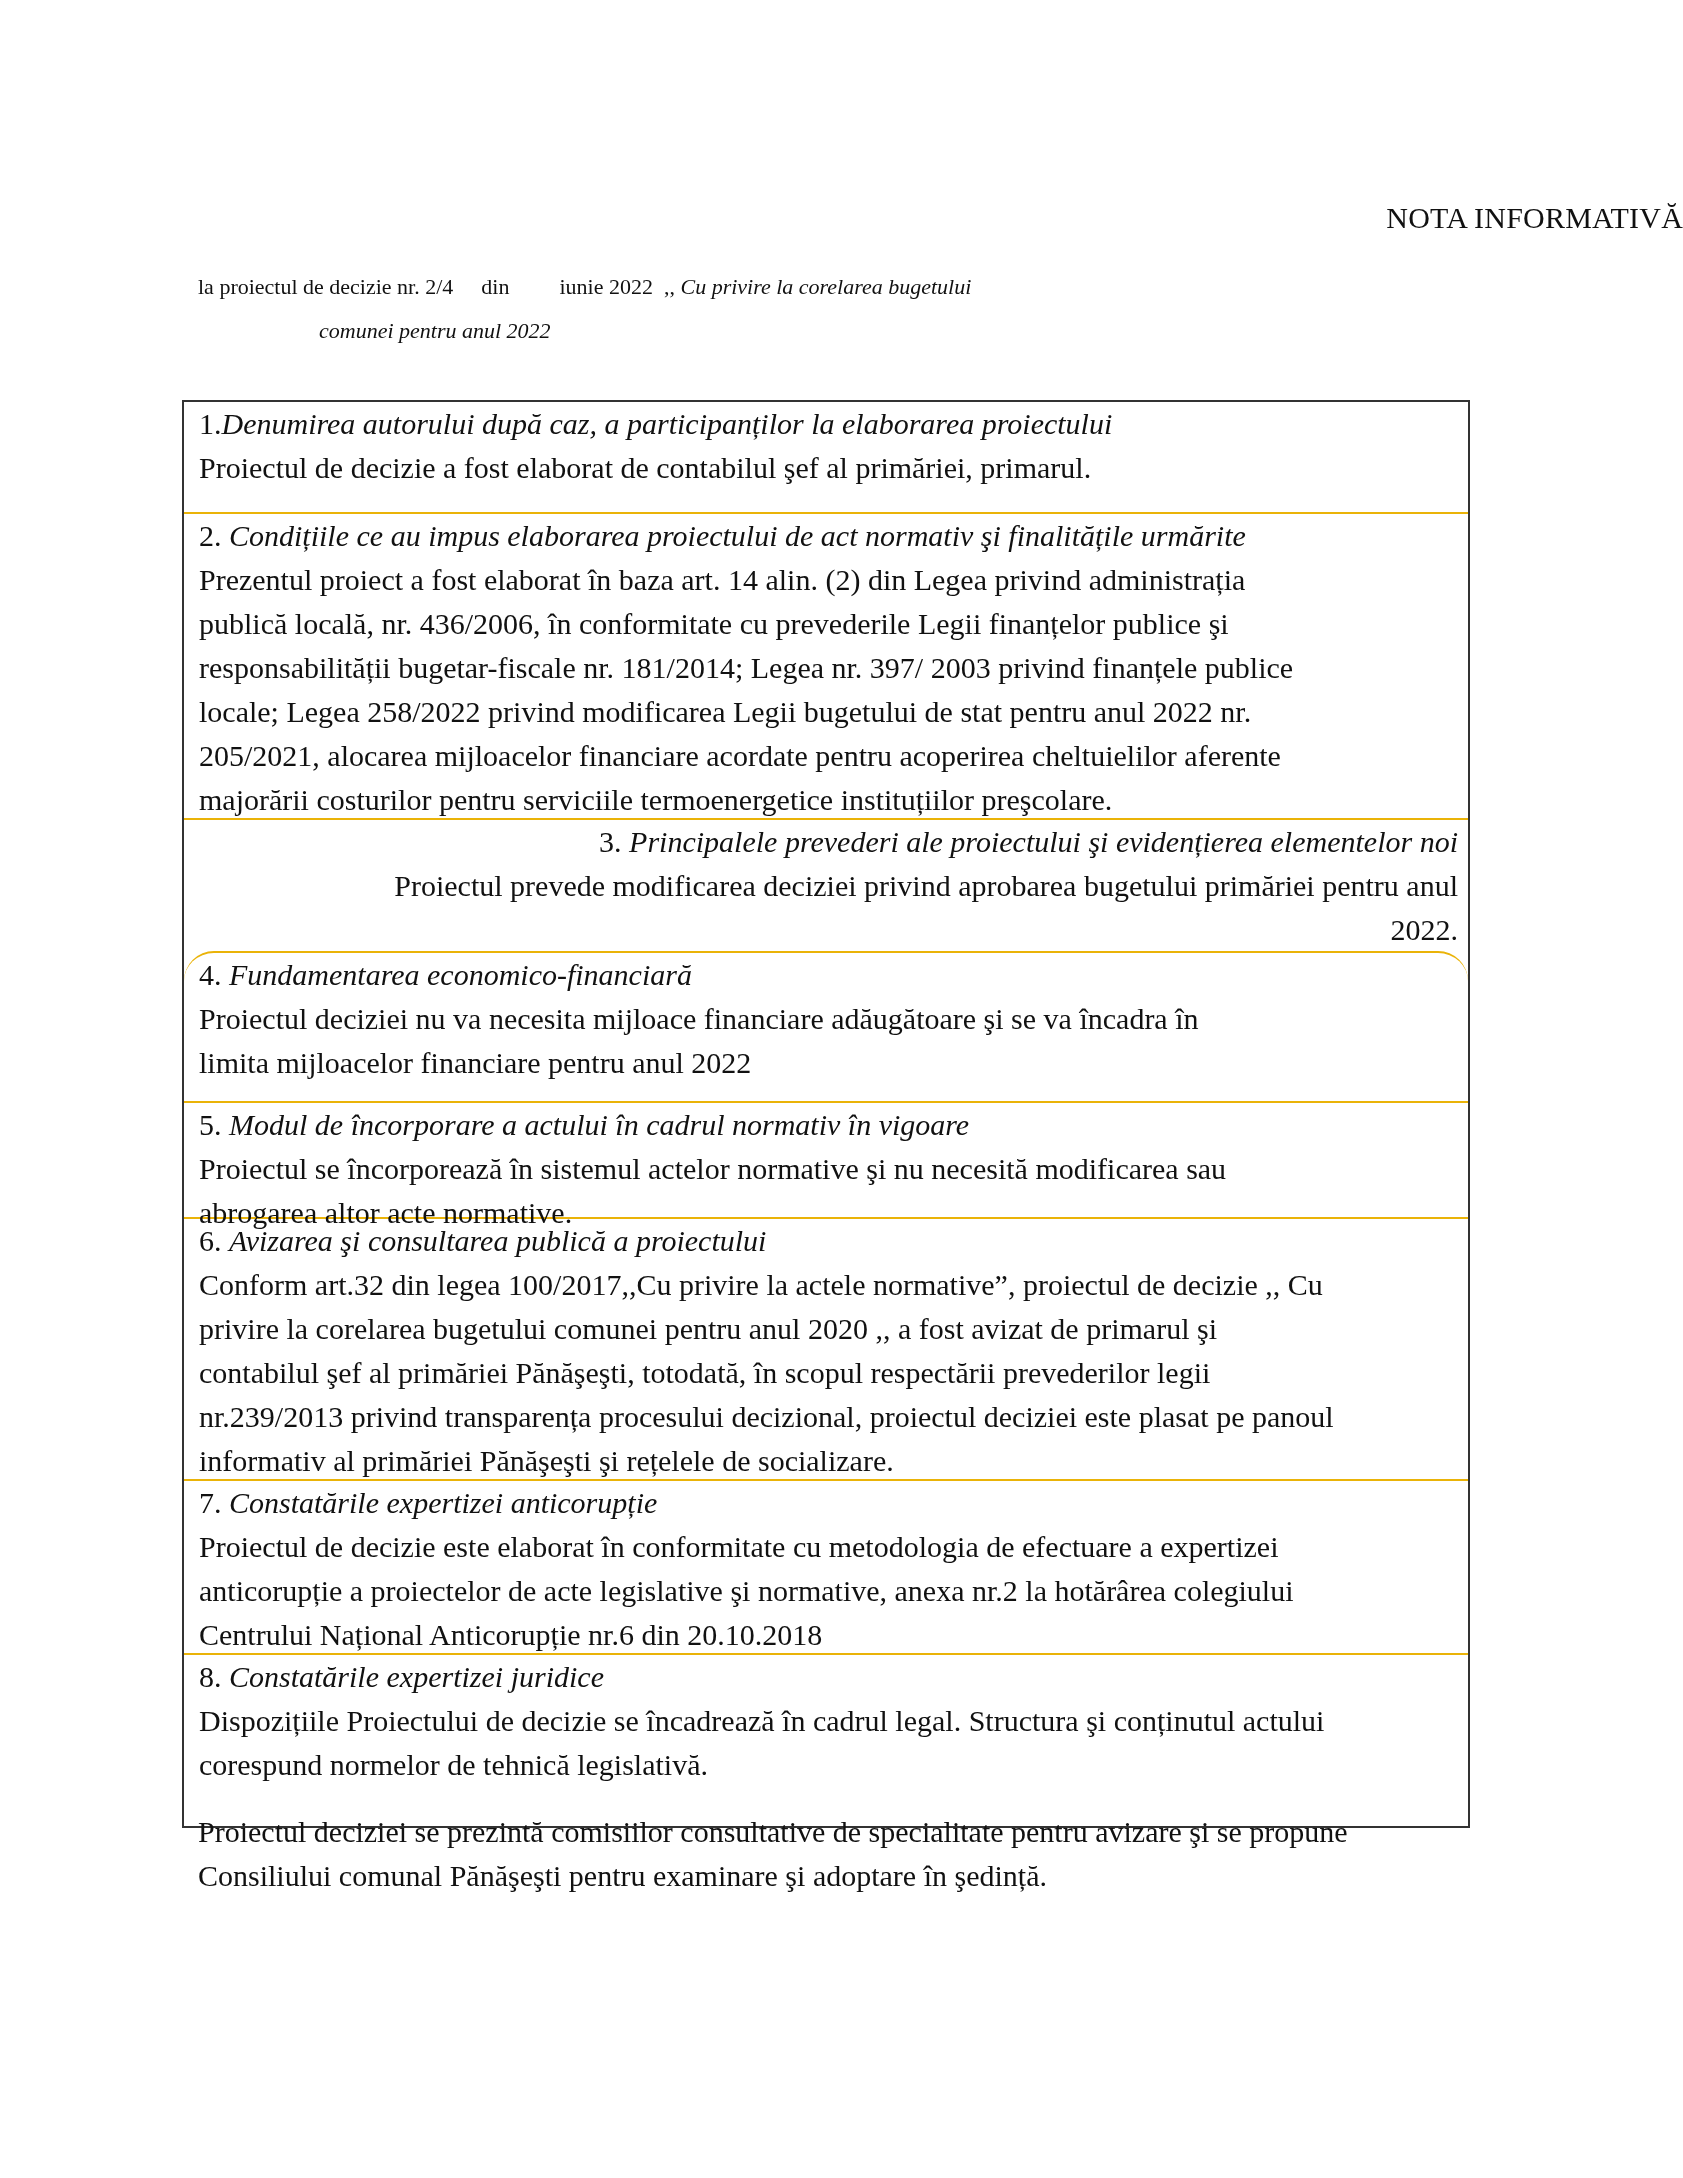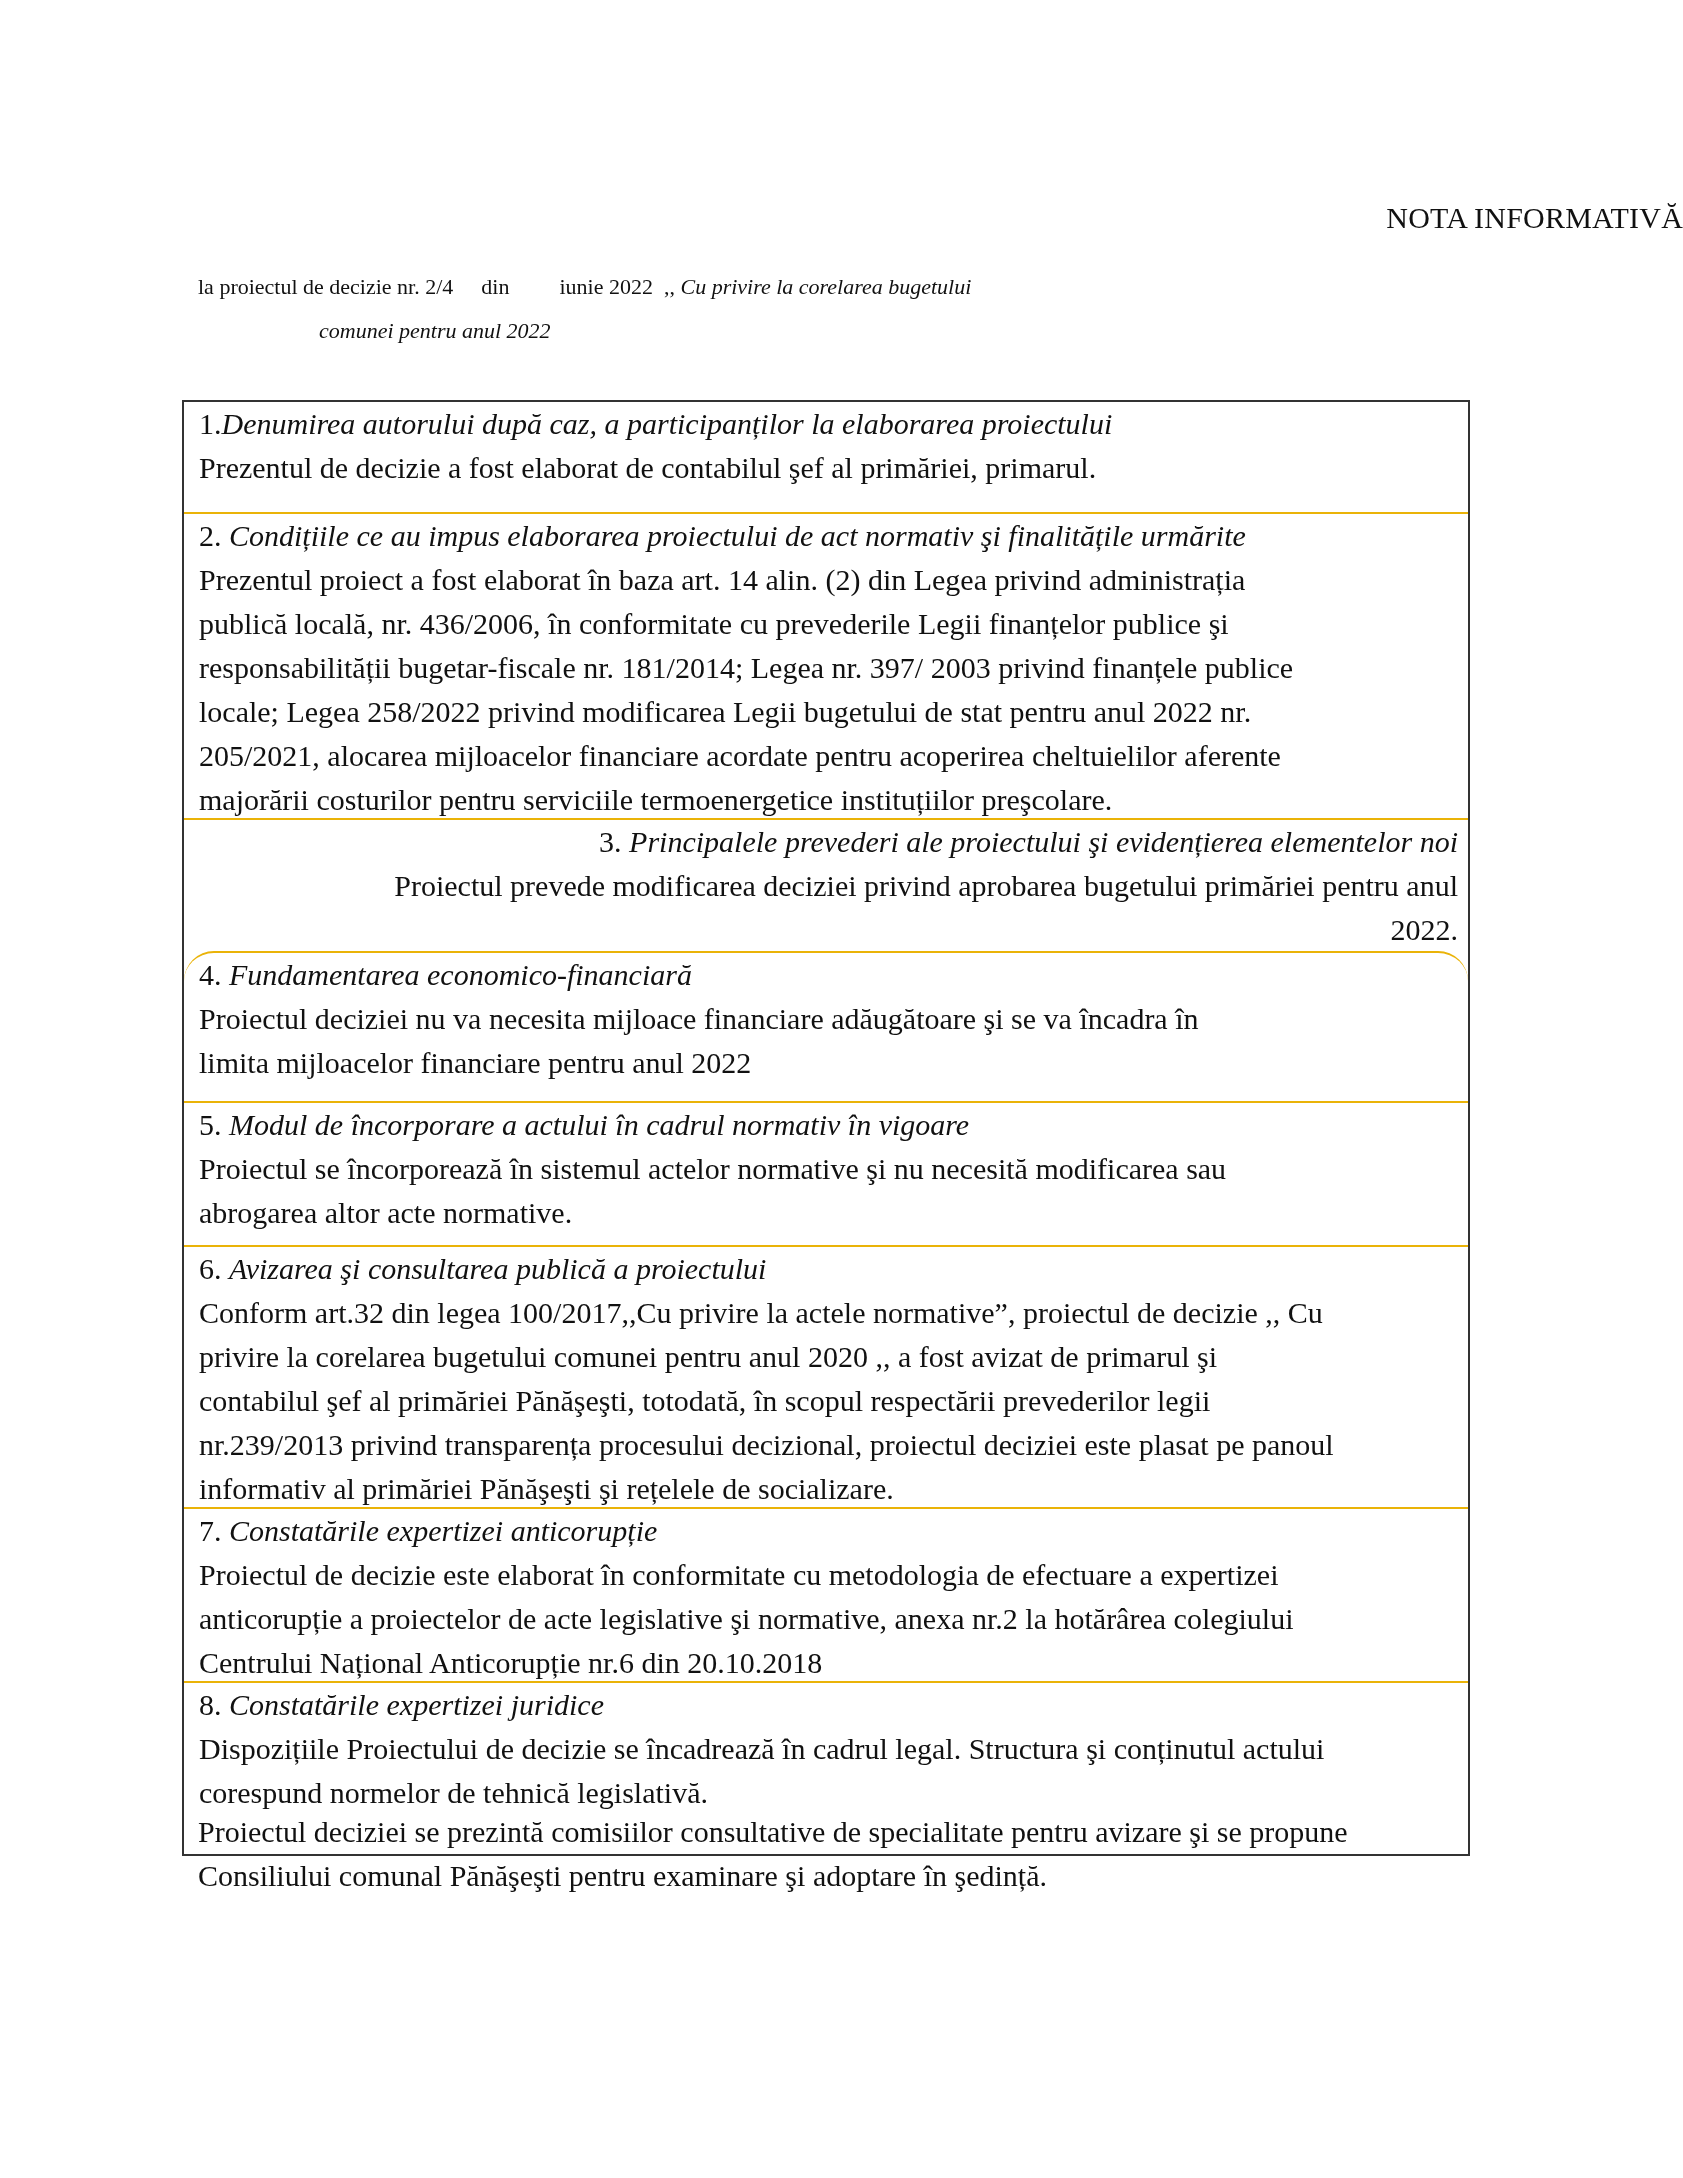--- a/index.html
+++ b/index.html
@@ -64,21 +64,21 @@
   .row .heading i { font-style: italic; }
   .row .body {
     display: block;
     margin: 0;
     white-space: pre-line;
   }
   .r1 { height: 110px; }
   .r2 { height: 306px; }
   .r3 { height: 133px; text-align: right; }
   .r4 { height: 150px; border-radius: 30px; }
-  .r5 { height: 144px; }
+  .r5 { height: 116px; }
   .r6 { height: 262px; }
   .r7 { height: 174px; }
   .r8 { height: 173px; }
 
   .closing {
     position: absolute;
     left: 198px;
     top: 1810px;
     width: 1307px;
     font-size: 30px;
@@ -95,21 +95,21 @@
 
   <div class="subtitle">
     <span>la proiectul de decizie nr. 2/4</span><span class="pre-gap"></span><span>din</span><span class="pre-gap2"></span><span>iunie 2022</span>&nbsp;&nbsp;<span>,,</span>&nbsp;<i>Cu privire la corelarea bugetului</i>
     <i class="line2">comunei pentru  anul 2022</i>
   </div>
 
   <div class="doc-table">
 
     <div class="row r1">
       <span class="heading"><span>1.</span><i>Denumirea autorului  după caz, a participanților la elaborarea proiectului</i></span>
-      <span class="body">Prezentul de decizie a fost elaborat de contabilul şef al primăriei, primarul.</span>
+      <span class="body">Proiectul de decizie a fost elaborat de contabilul şef al primăriei, primarul.</span>
     </div>
 
     <div class="row r2">
       <span class="heading"><span>2. </span><i>Condițiile ce au impus elaborarea proiectului de act normativ şi finalitățile urmărite</i></span>
       <span class="body">Prezentul  proiect  a  fost  elaborat   în baza  art. 14 alin. (2) din  Legea  privind administrația
 publică locală, nr. 436/2006, în conformitate cu prevederile Legii finanțelor publice şi
 responsabilității bugetar-fiscale nr. 181/2014; Legea nr. 397/ 2003 privind finanțele publice
 locale; Legea 258/2022 privind  modificarea Legii bugetului de stat pentru anul 2022 nr.
 205/2021, alocarea mijloacelor financiare acordate pentru acoperirea cheltuielilor aferente
 majorării costurilor pentru serviciile termoenergetice instituțiilor preşcolare.</span>

